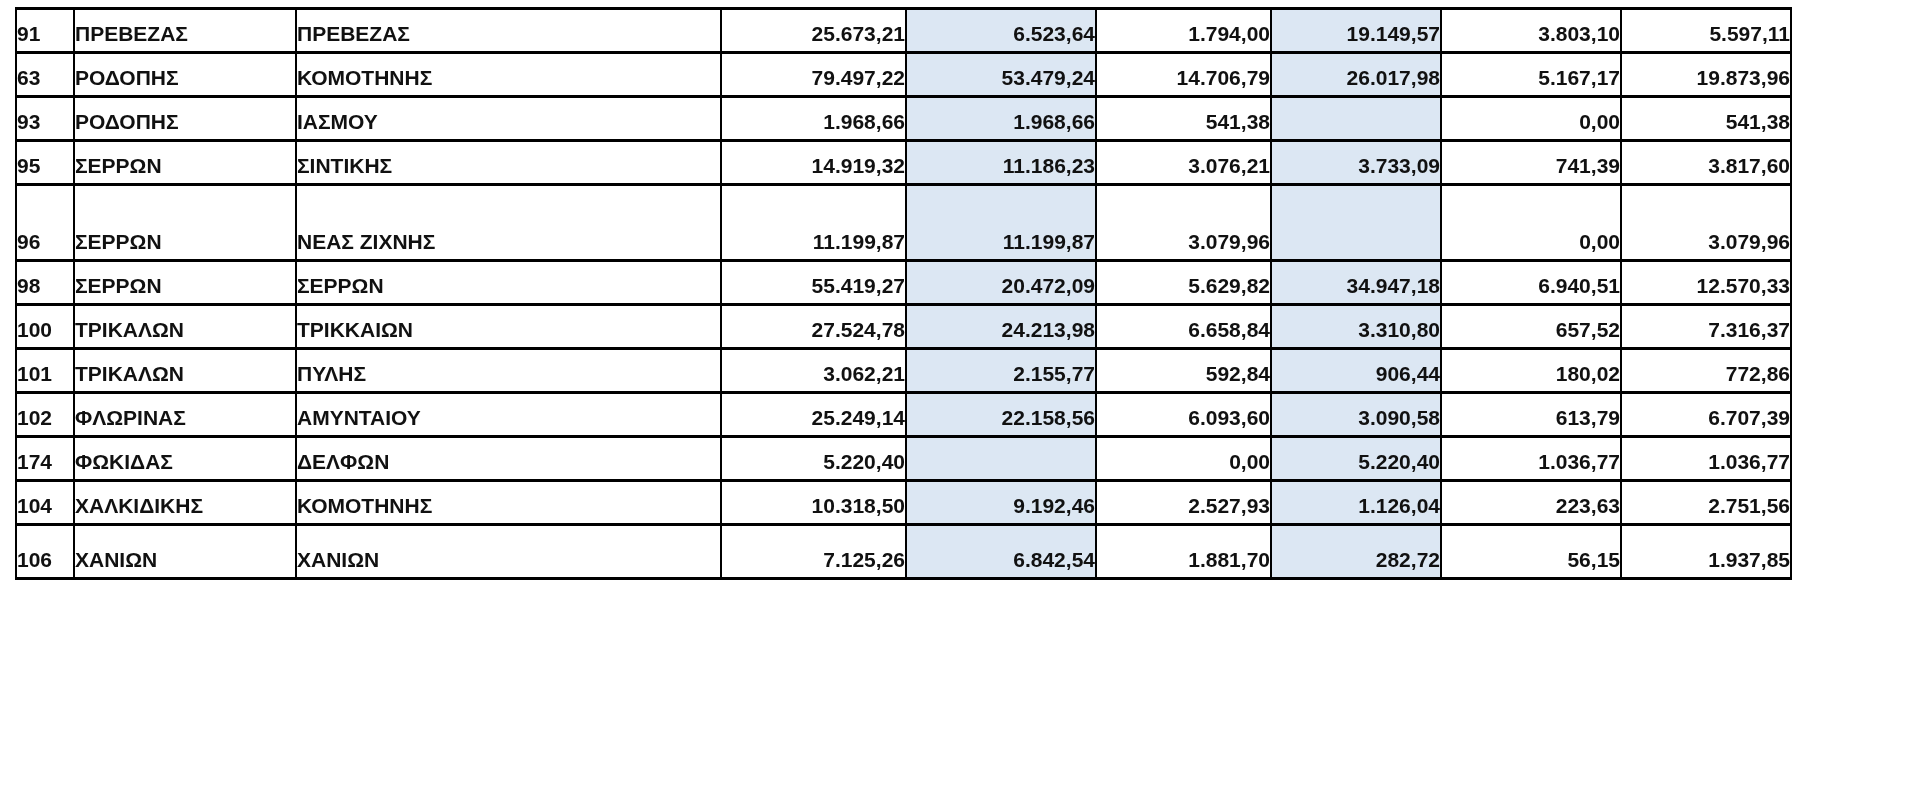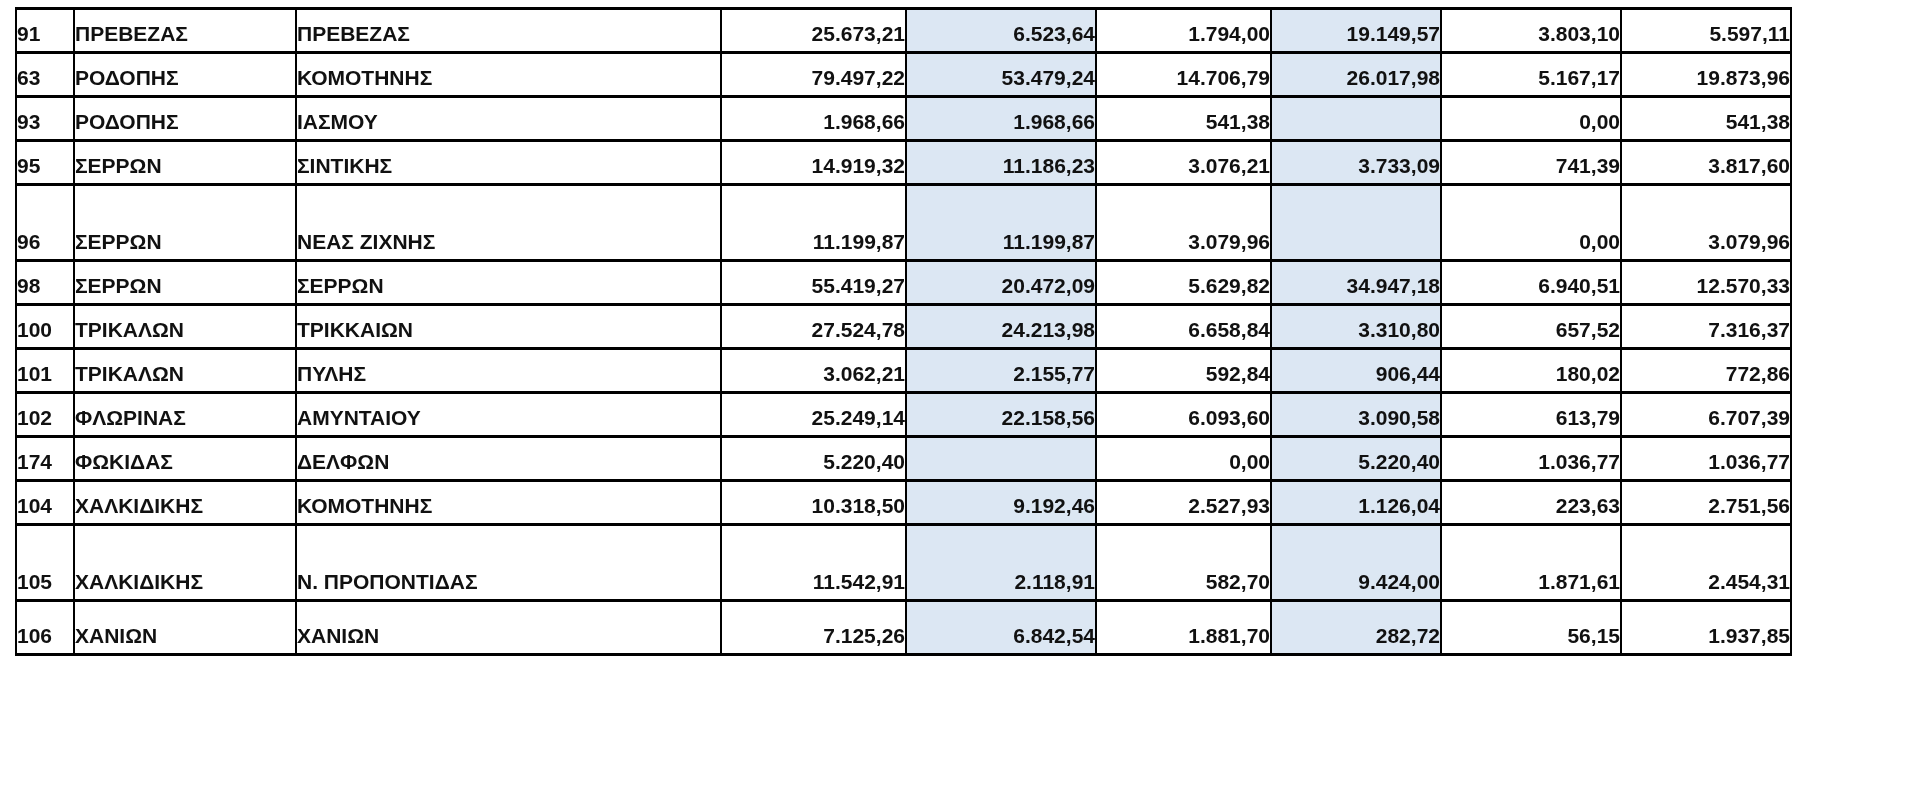--- a/index.html
+++ b/index.html
@@ -179,31 +179,20 @@
           <td class="c-no">104</td>
           <td class="c-pref">ΧΑΛΚΙΔΙΚΗΣ</td>
           <td class="c-muni">ΚΟΜΟΤΗΝΗΣ</td>
           <td class="num">10.318,50</td>
           <td class="num bg-light">9.192,46</td>
           <td class="num">2.527,93</td>
           <td class="num bg-light">1.126,04</td>
           <td class="num">223,63</td>
           <td class="num">2.751,56</td>
         </tr>
-        <tr class="r-tall">
-          <td class="c-no">105</td>
-          <td class="c-pref">ΧΑΛΚΙΔΙΚΗΣ</td>
-          <td class="c-muni">Ν. ΠΡΟΠΟΝΤΙΔΑΣ</td>
-          <td class="num">11.542,91</td>
-          <td class="num bg-light">2.118,91</td>
-          <td class="num">582,70</td>
-          <td class="num bg-light">9.424,00</td>
-          <td class="num">1.871,61</td>
-          <td class="num">2.454,31</td>
-        </tr>
         <tr class="r-medium">
           <td class="c-no">106</td>
           <td class="c-pref">ΧΑΝΙΩΝ</td>
           <td class="c-muni">ΧΑΝΙΩΝ</td>
           <td class="num">7.125,26</td>
           <td class="num bg-light">6.842,54</td>
           <td class="num">1.881,70</td>
           <td class="num bg-light">282,72</td>
           <td class="num">56,15</td>
           <td class="num">1.937,85</td>

